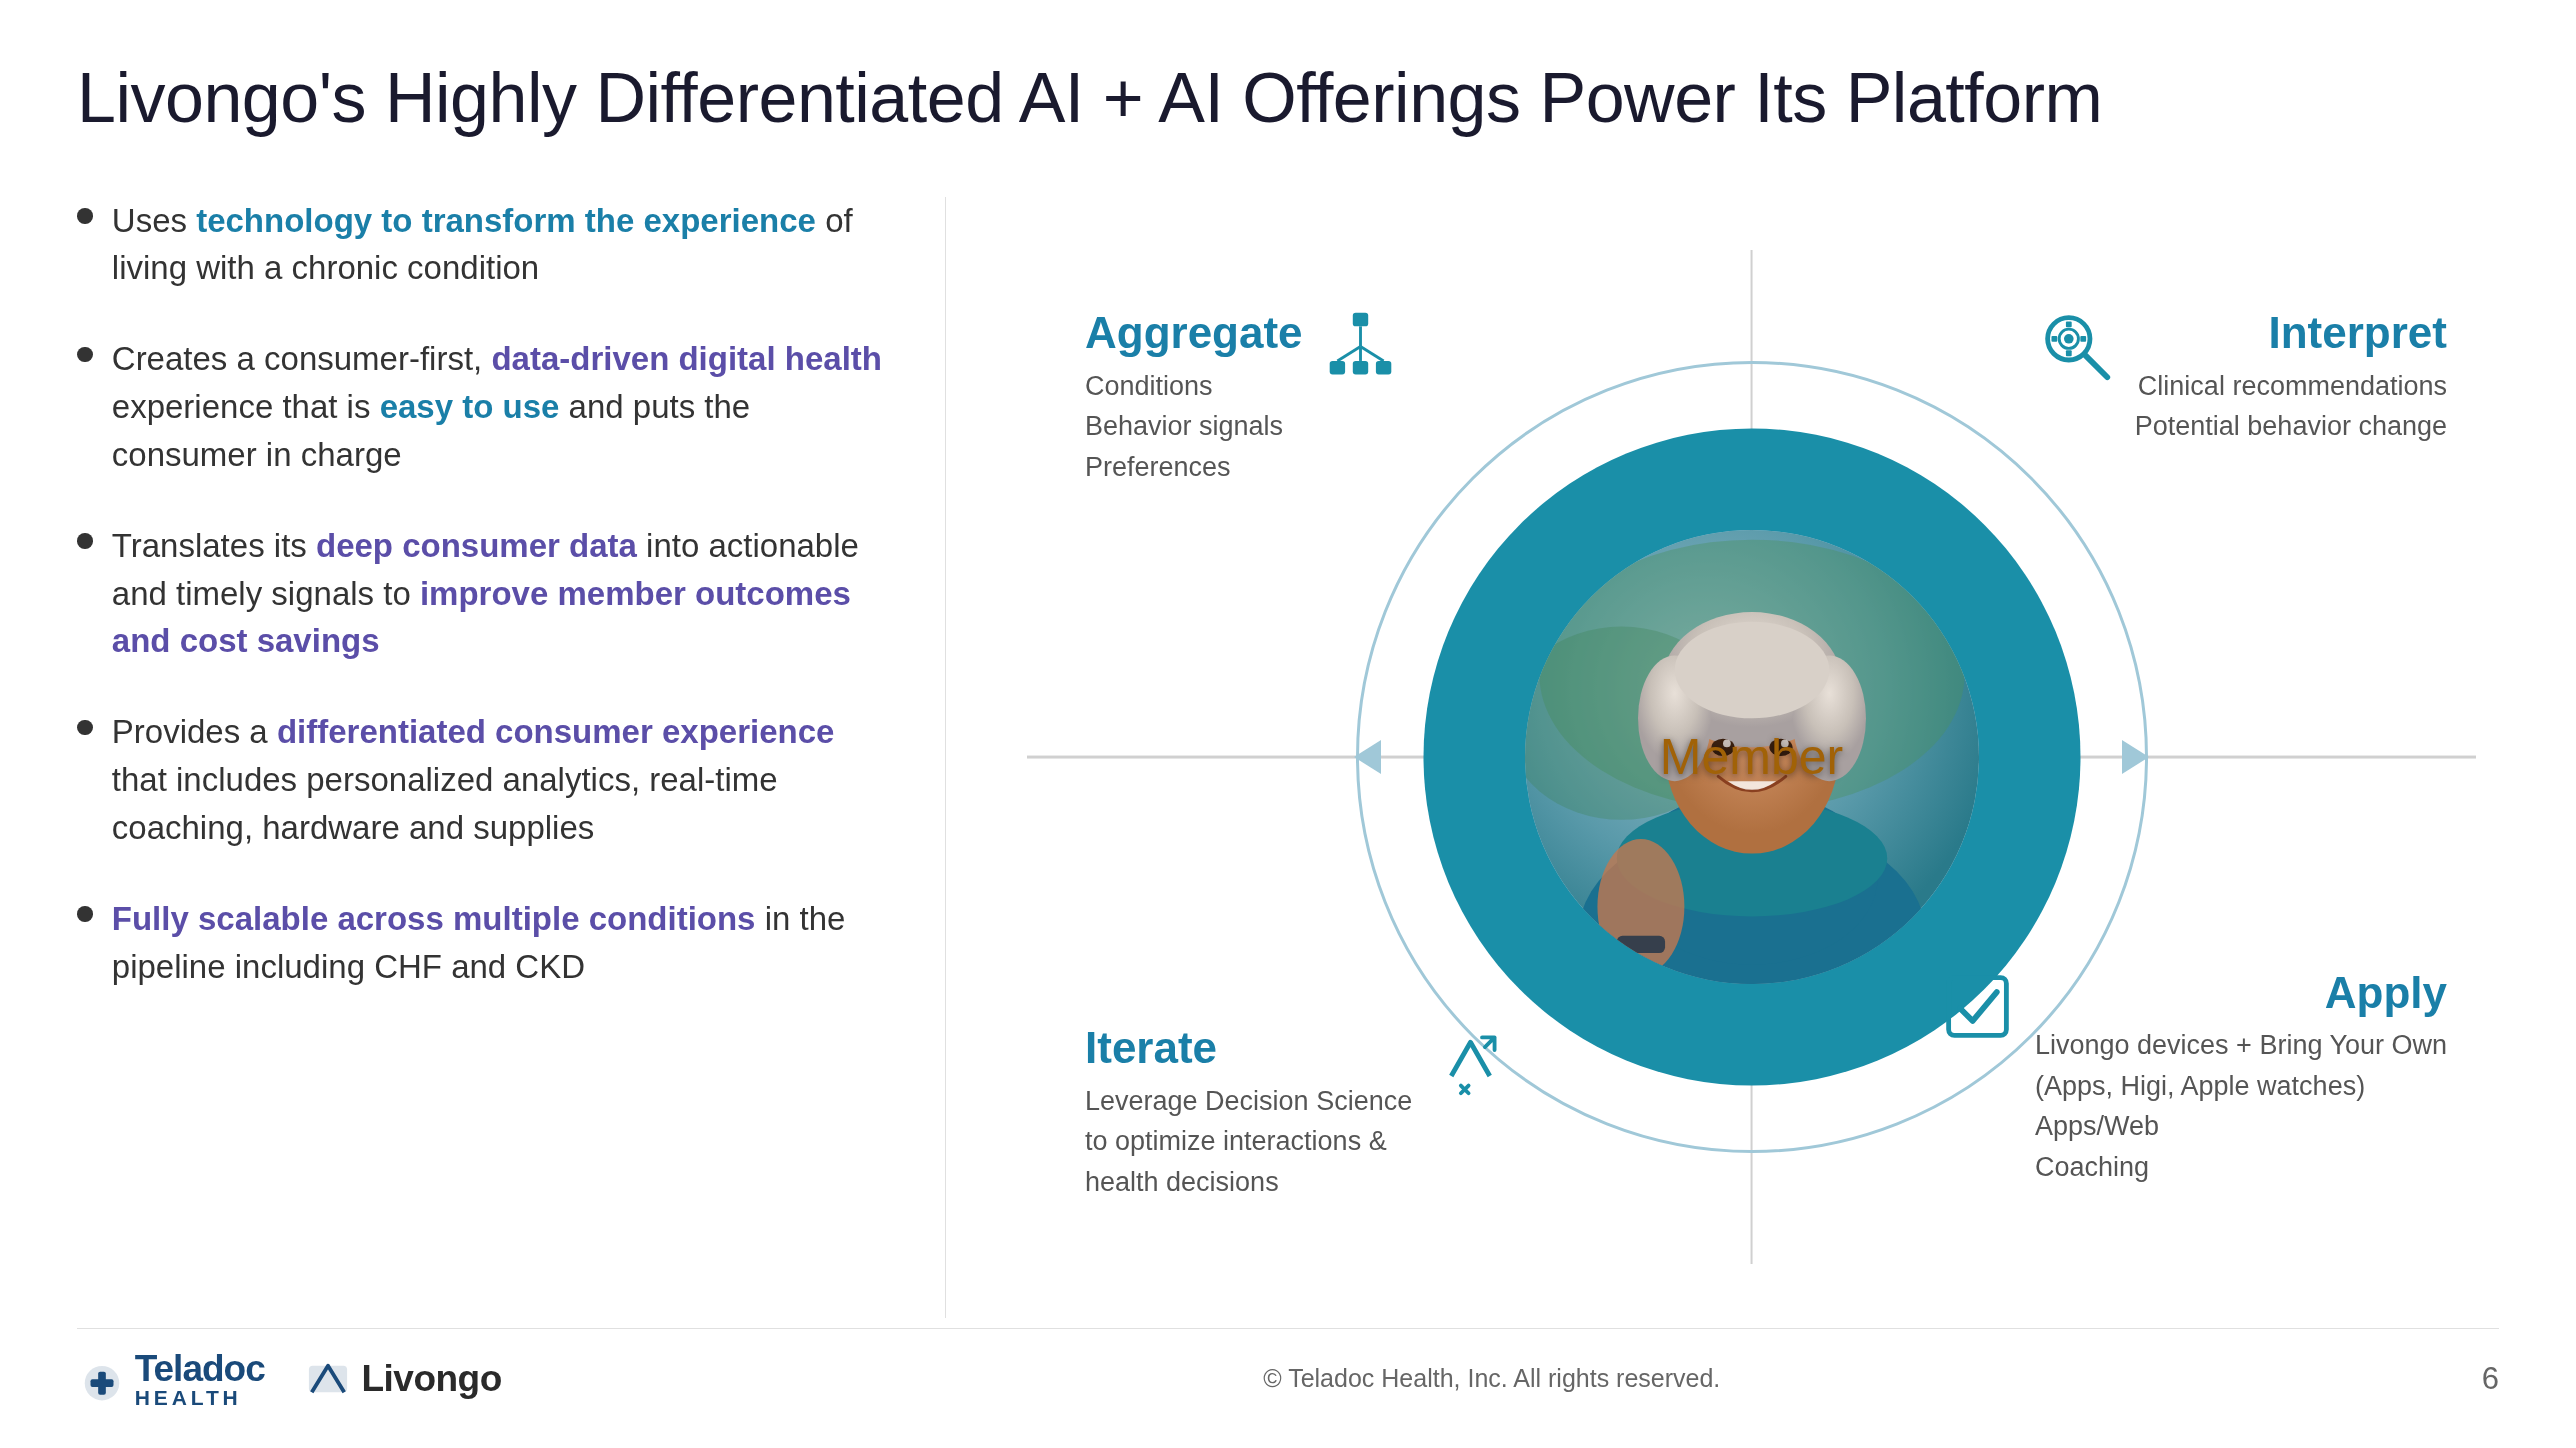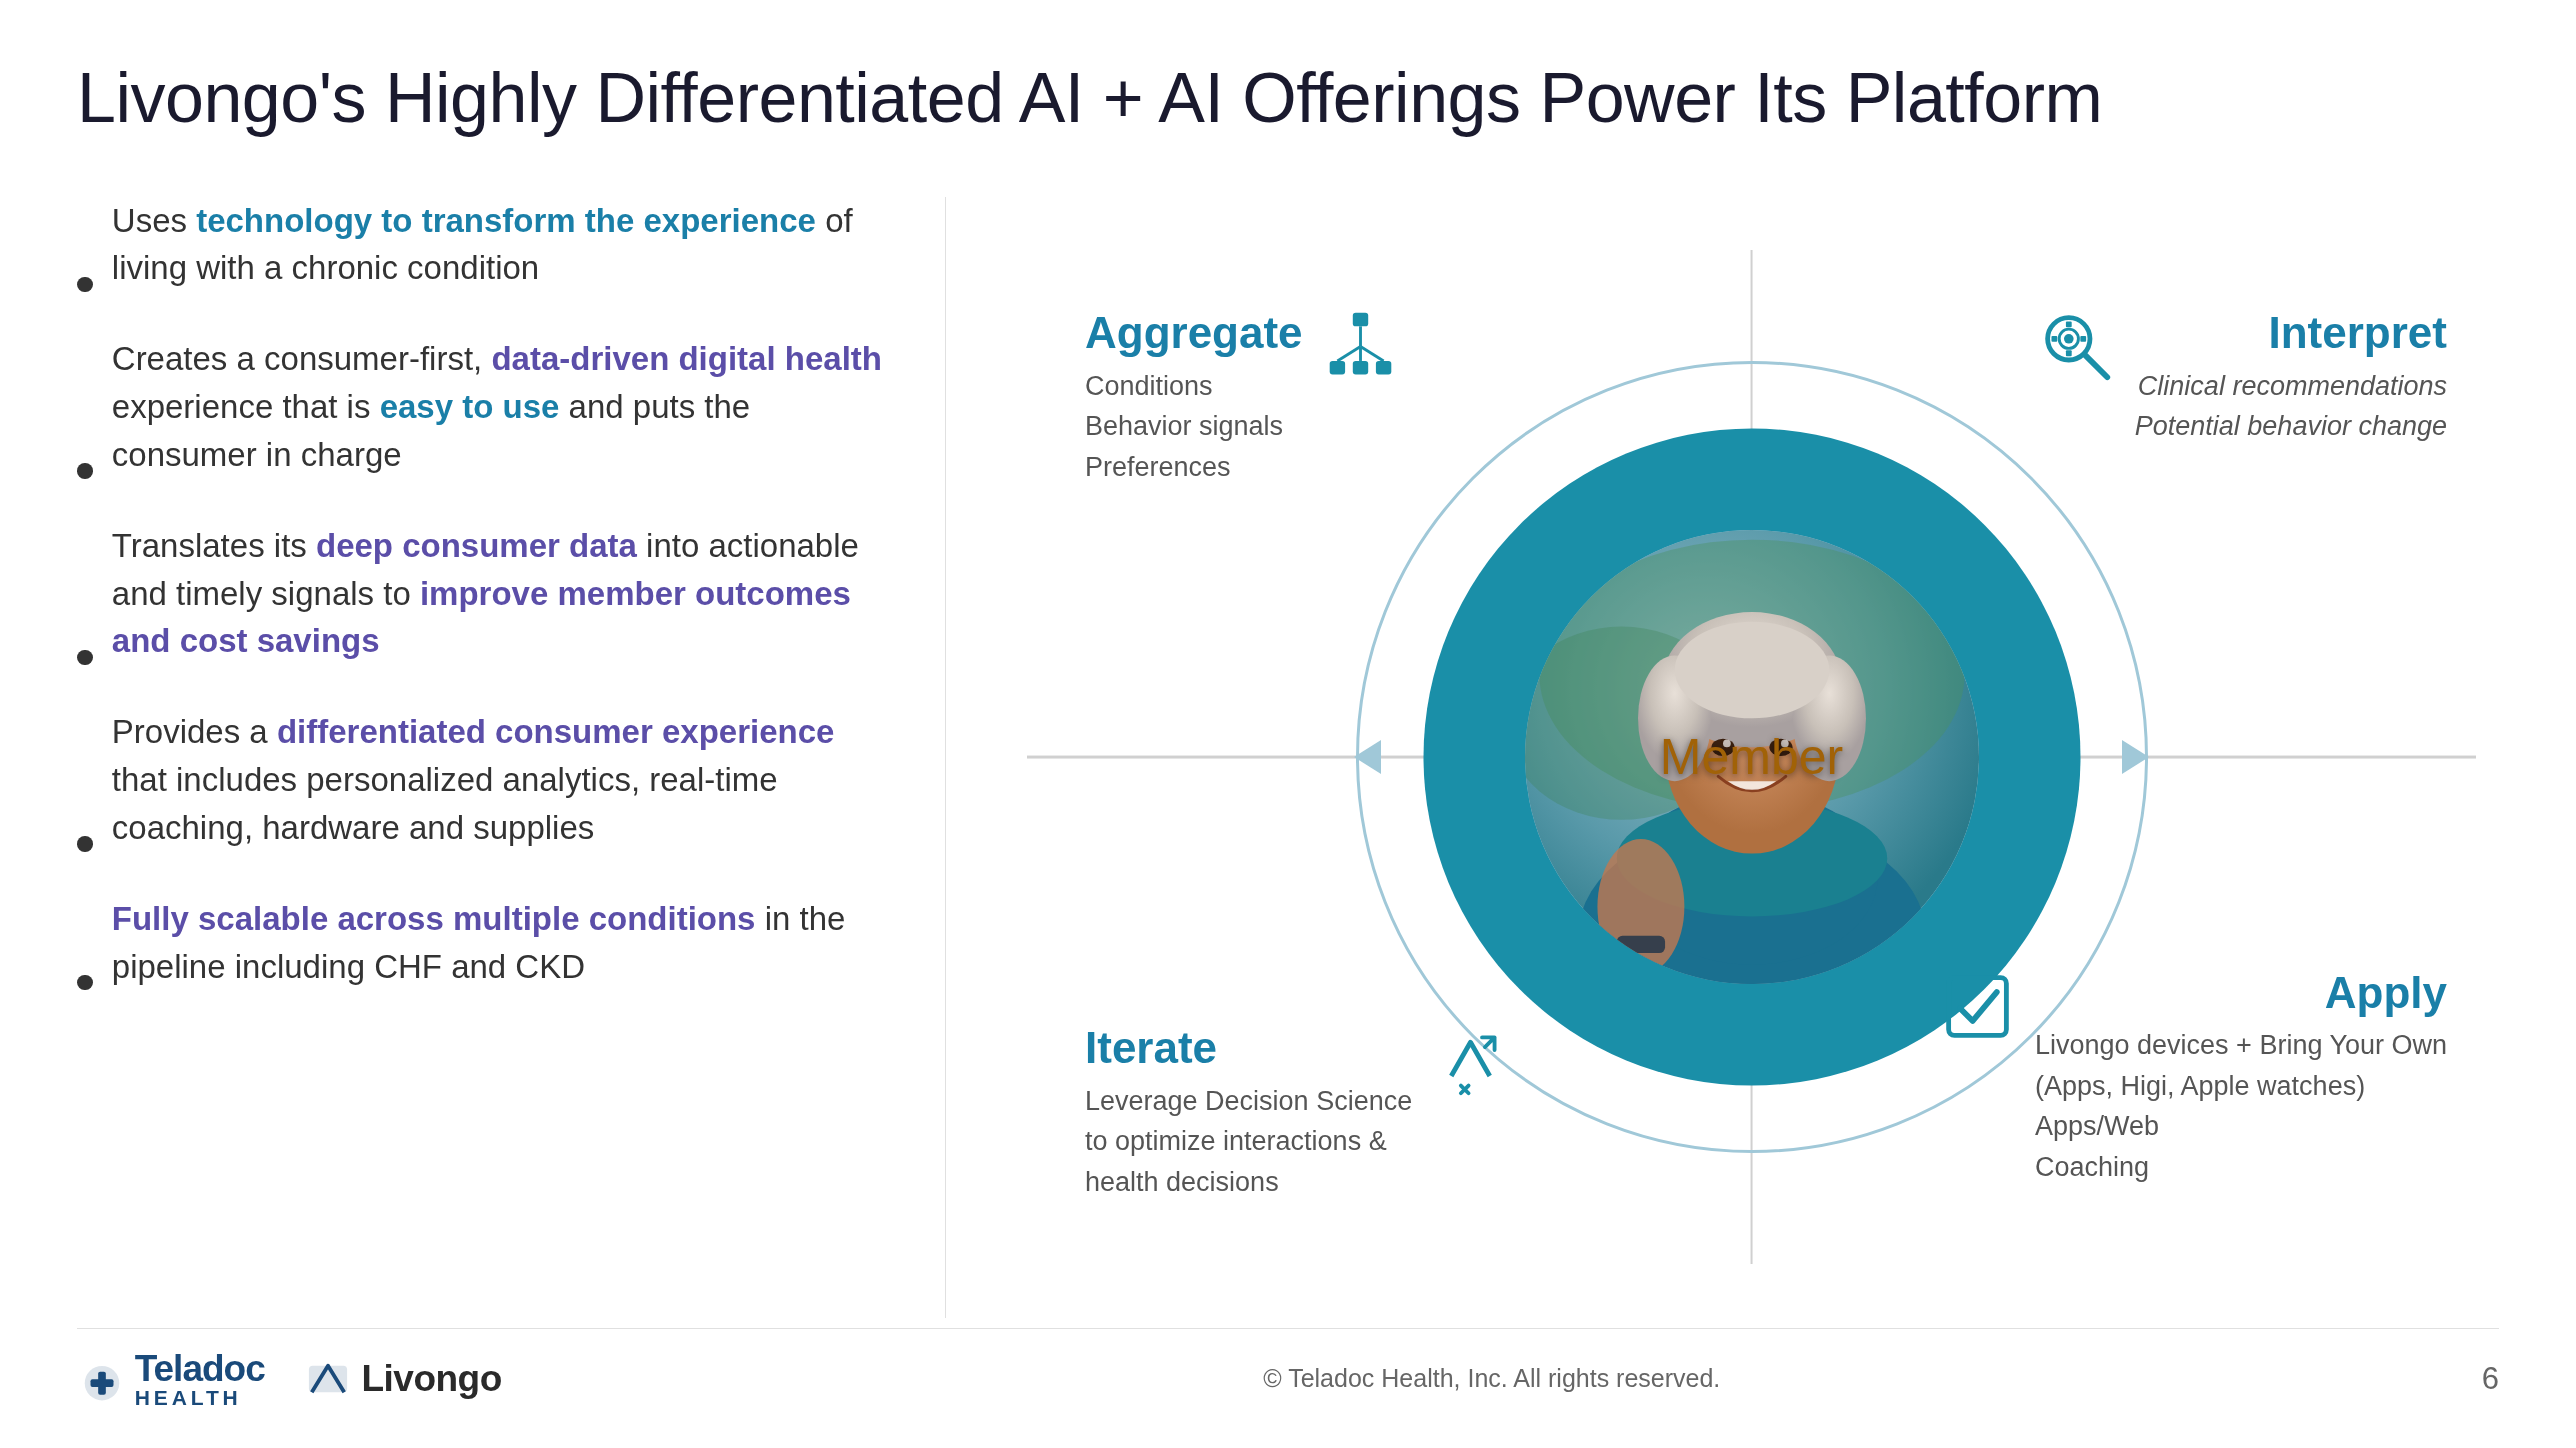--- a/index.html
+++ b/index.html
@@ -48,21 +48,21 @@
 
     .bullet-list {
       list-style: none;
       display: flex;
       flex-direction: column;
       gap: 43px;
     }
 
     .bullet-item {
       display: flex;
-      align-items: flex-end;
+      align-items: flex-start;
       gap: 19.3px;
       font-size: 33px;
       line-height: 1.45;
       color: #333333;
     }
 
     .bullet-dot {
       width: 15.5px;
       height: 15.5px;
       border-radius: 50%;
@@ -479,21 +479,21 @@
               <line x1="40" y1="40" x2="16" y2="55" stroke="#1a8fa8" stroke-width="3"></line>
               <line x1="40" y1="40" x2="40" y2="55" stroke="#1a8fa8" stroke-width="3"></line>
               <line x1="40" y1="40" x2="64" y2="55" stroke="#1a8fa8" stroke-width="3"></line>
             </svg>
           </div>
         </div>
 
         <div class="quad-label quad-interpret">
           <div class="quad-label-text" style="text-align:right;">
             <div class="quad-title">Interpret</div>
-            <div class="quad-details" style="text-align:right;font-style:italic;">
+            <div class="quad-details" style="text-align:right;">
               <div>Clinical recommendations</div>
               <div>Potential behavior change</div>
             </div>
           </div>
           <div class="quad-icon">
             <svg width="77" height="77" viewBox="0 0 80 80" fill="none" xmlns="http://www.w3.org/2000/svg">
 
               <circle cx="32" cy="32" r="22" stroke="#1a8fa8" stroke-width="5" fill="none"></circle>
 
               <circle cx="32" cy="32" r="10" stroke="#1a8fa8" stroke-width="3" fill="none"></circle>

